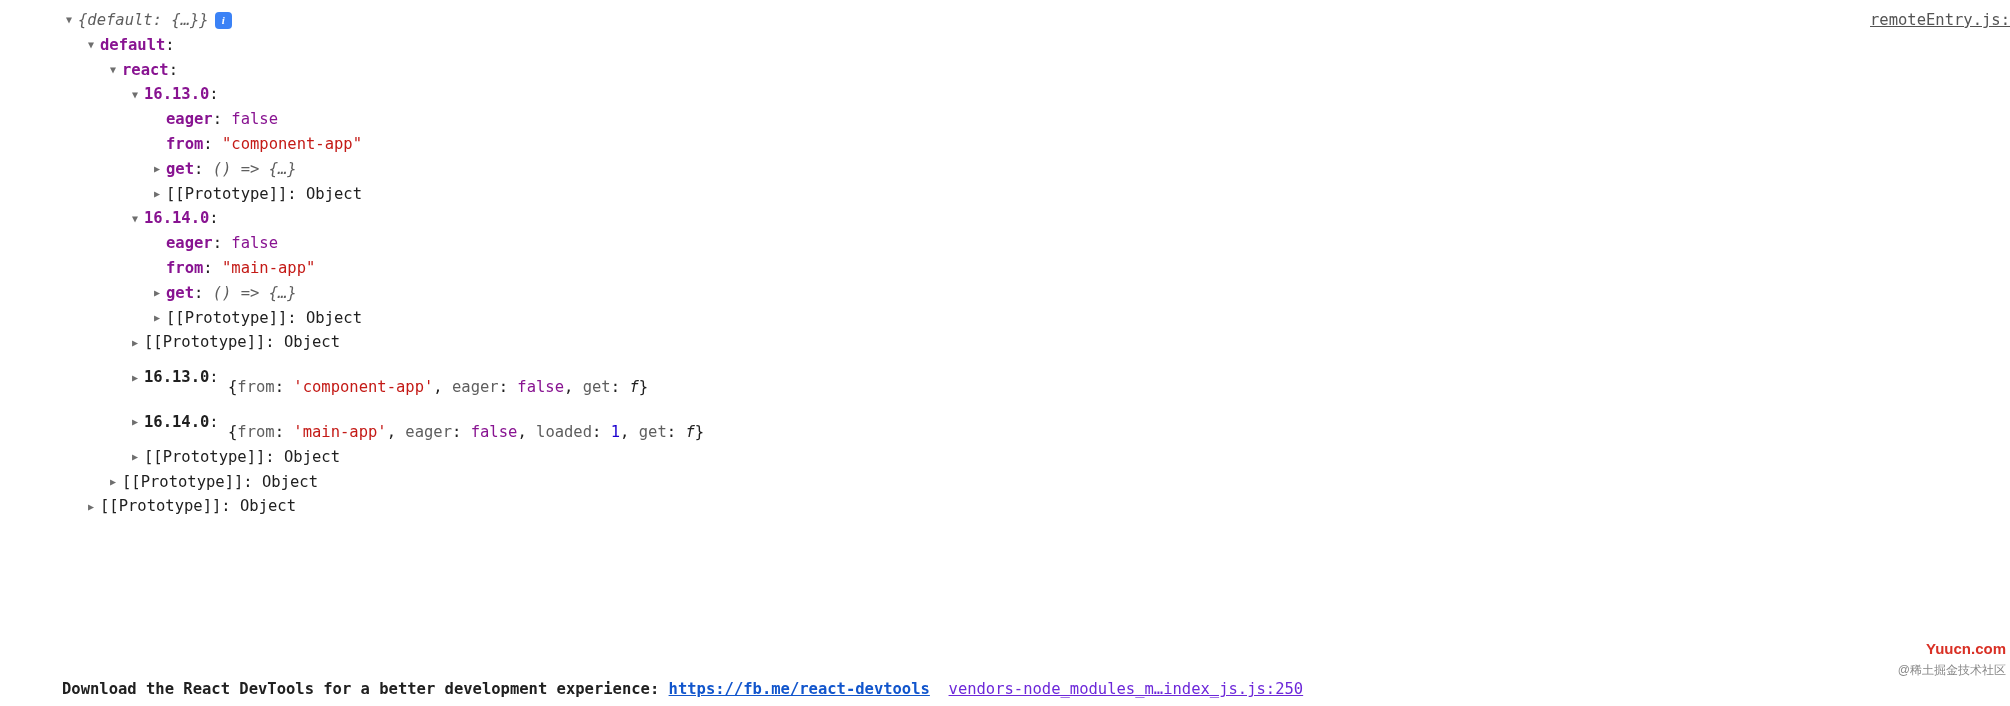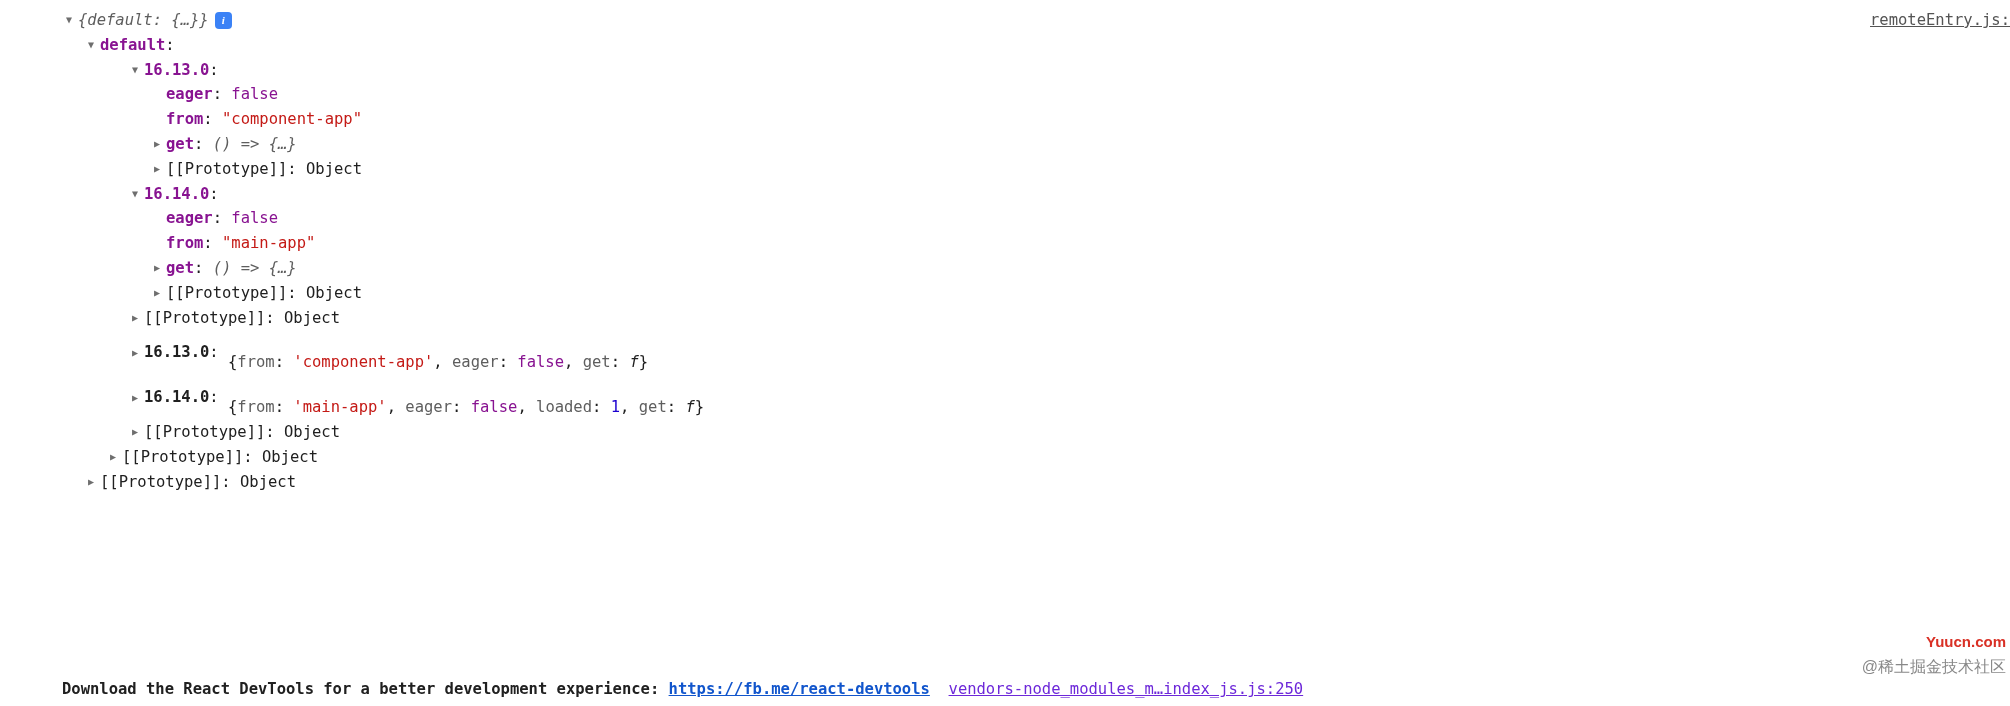--- a/index.html
+++ b/index.html
@@ -120,21 +120,21 @@
       pointer-events: none;
     }
     .watermark .line1 {
       color: #d93025;
       font-weight: bold;
       font-size: 15px;
       font-family: Arial, sans-serif;
     }
     .watermark .line2 {
       color: #888888;
-      font-size: 16px;
+      font-size: 12px;
       font-family: Arial, sans-serif;
     }
     .bottom-msg {
       position: absolute;
       bottom: 4px;
       left: 62px;
       right: 0;
       white-space: nowrap;
       overflow: hidden;
       font-family: Menlo, Monaco, Consolas, monospace;
@@ -183,20 +183,24 @@
       <span>{default: </span><span>{…}</span><span>}</span>
     </span>
     <span class="info-badge">i</span>
   </div>
 
   <div class="tree-row indent-2">
     <span class="arrow down"></span>
     <span class="key-purple"><span>default</span><span class="colon">:</span></span>
   </div>
 
+  <div class="tree-row indent-3">
+    <span class="arrow down"></span>
+    <span class="key-purple"><span>react</span><span class="colon">:</span></span>
+  </div>
 
   <div class="tree-row indent-4">
     <span class="arrow down"></span>
     <span class="key-purple"><span>16.13.0</span><span class="colon">:</span></span>
   </div>
   <div class="tree-row indent-5">
     <span class="arrow none"></span>
     <span class="key-purple"><span>eager</span><span class="colon">:</span></span>
     <span>&nbsp;</span>
     <span class="val-purple">false</span>

